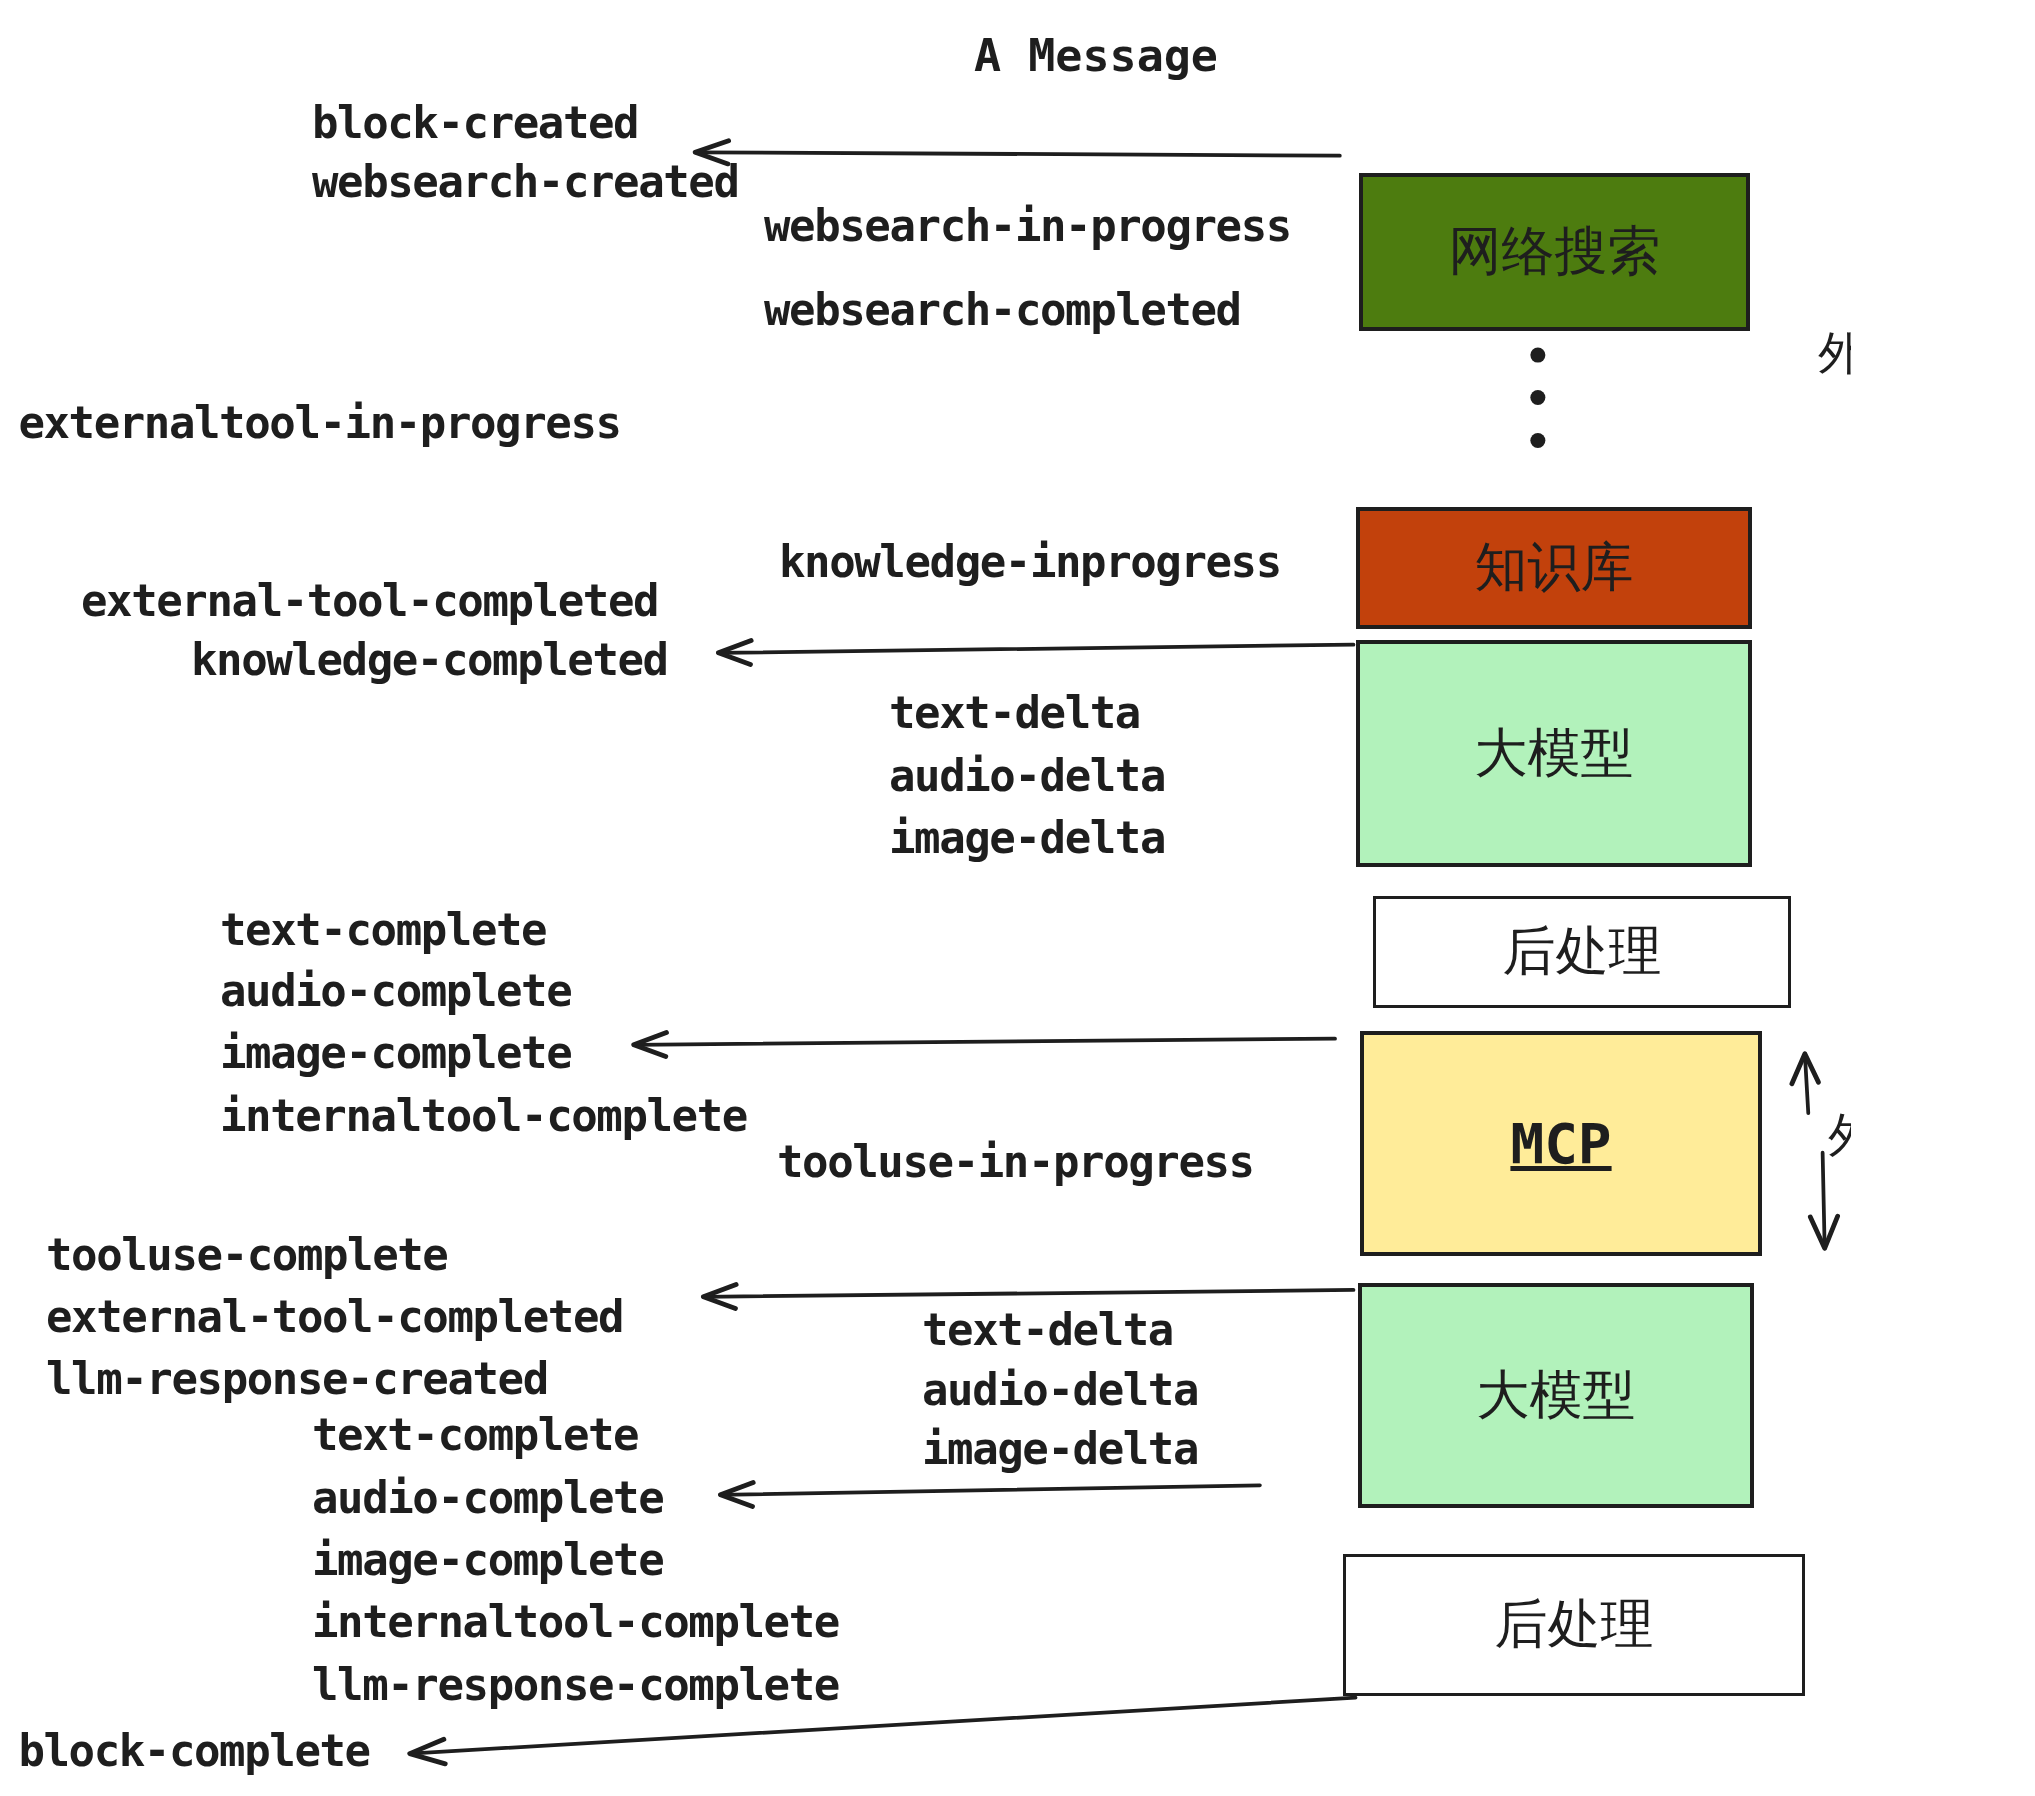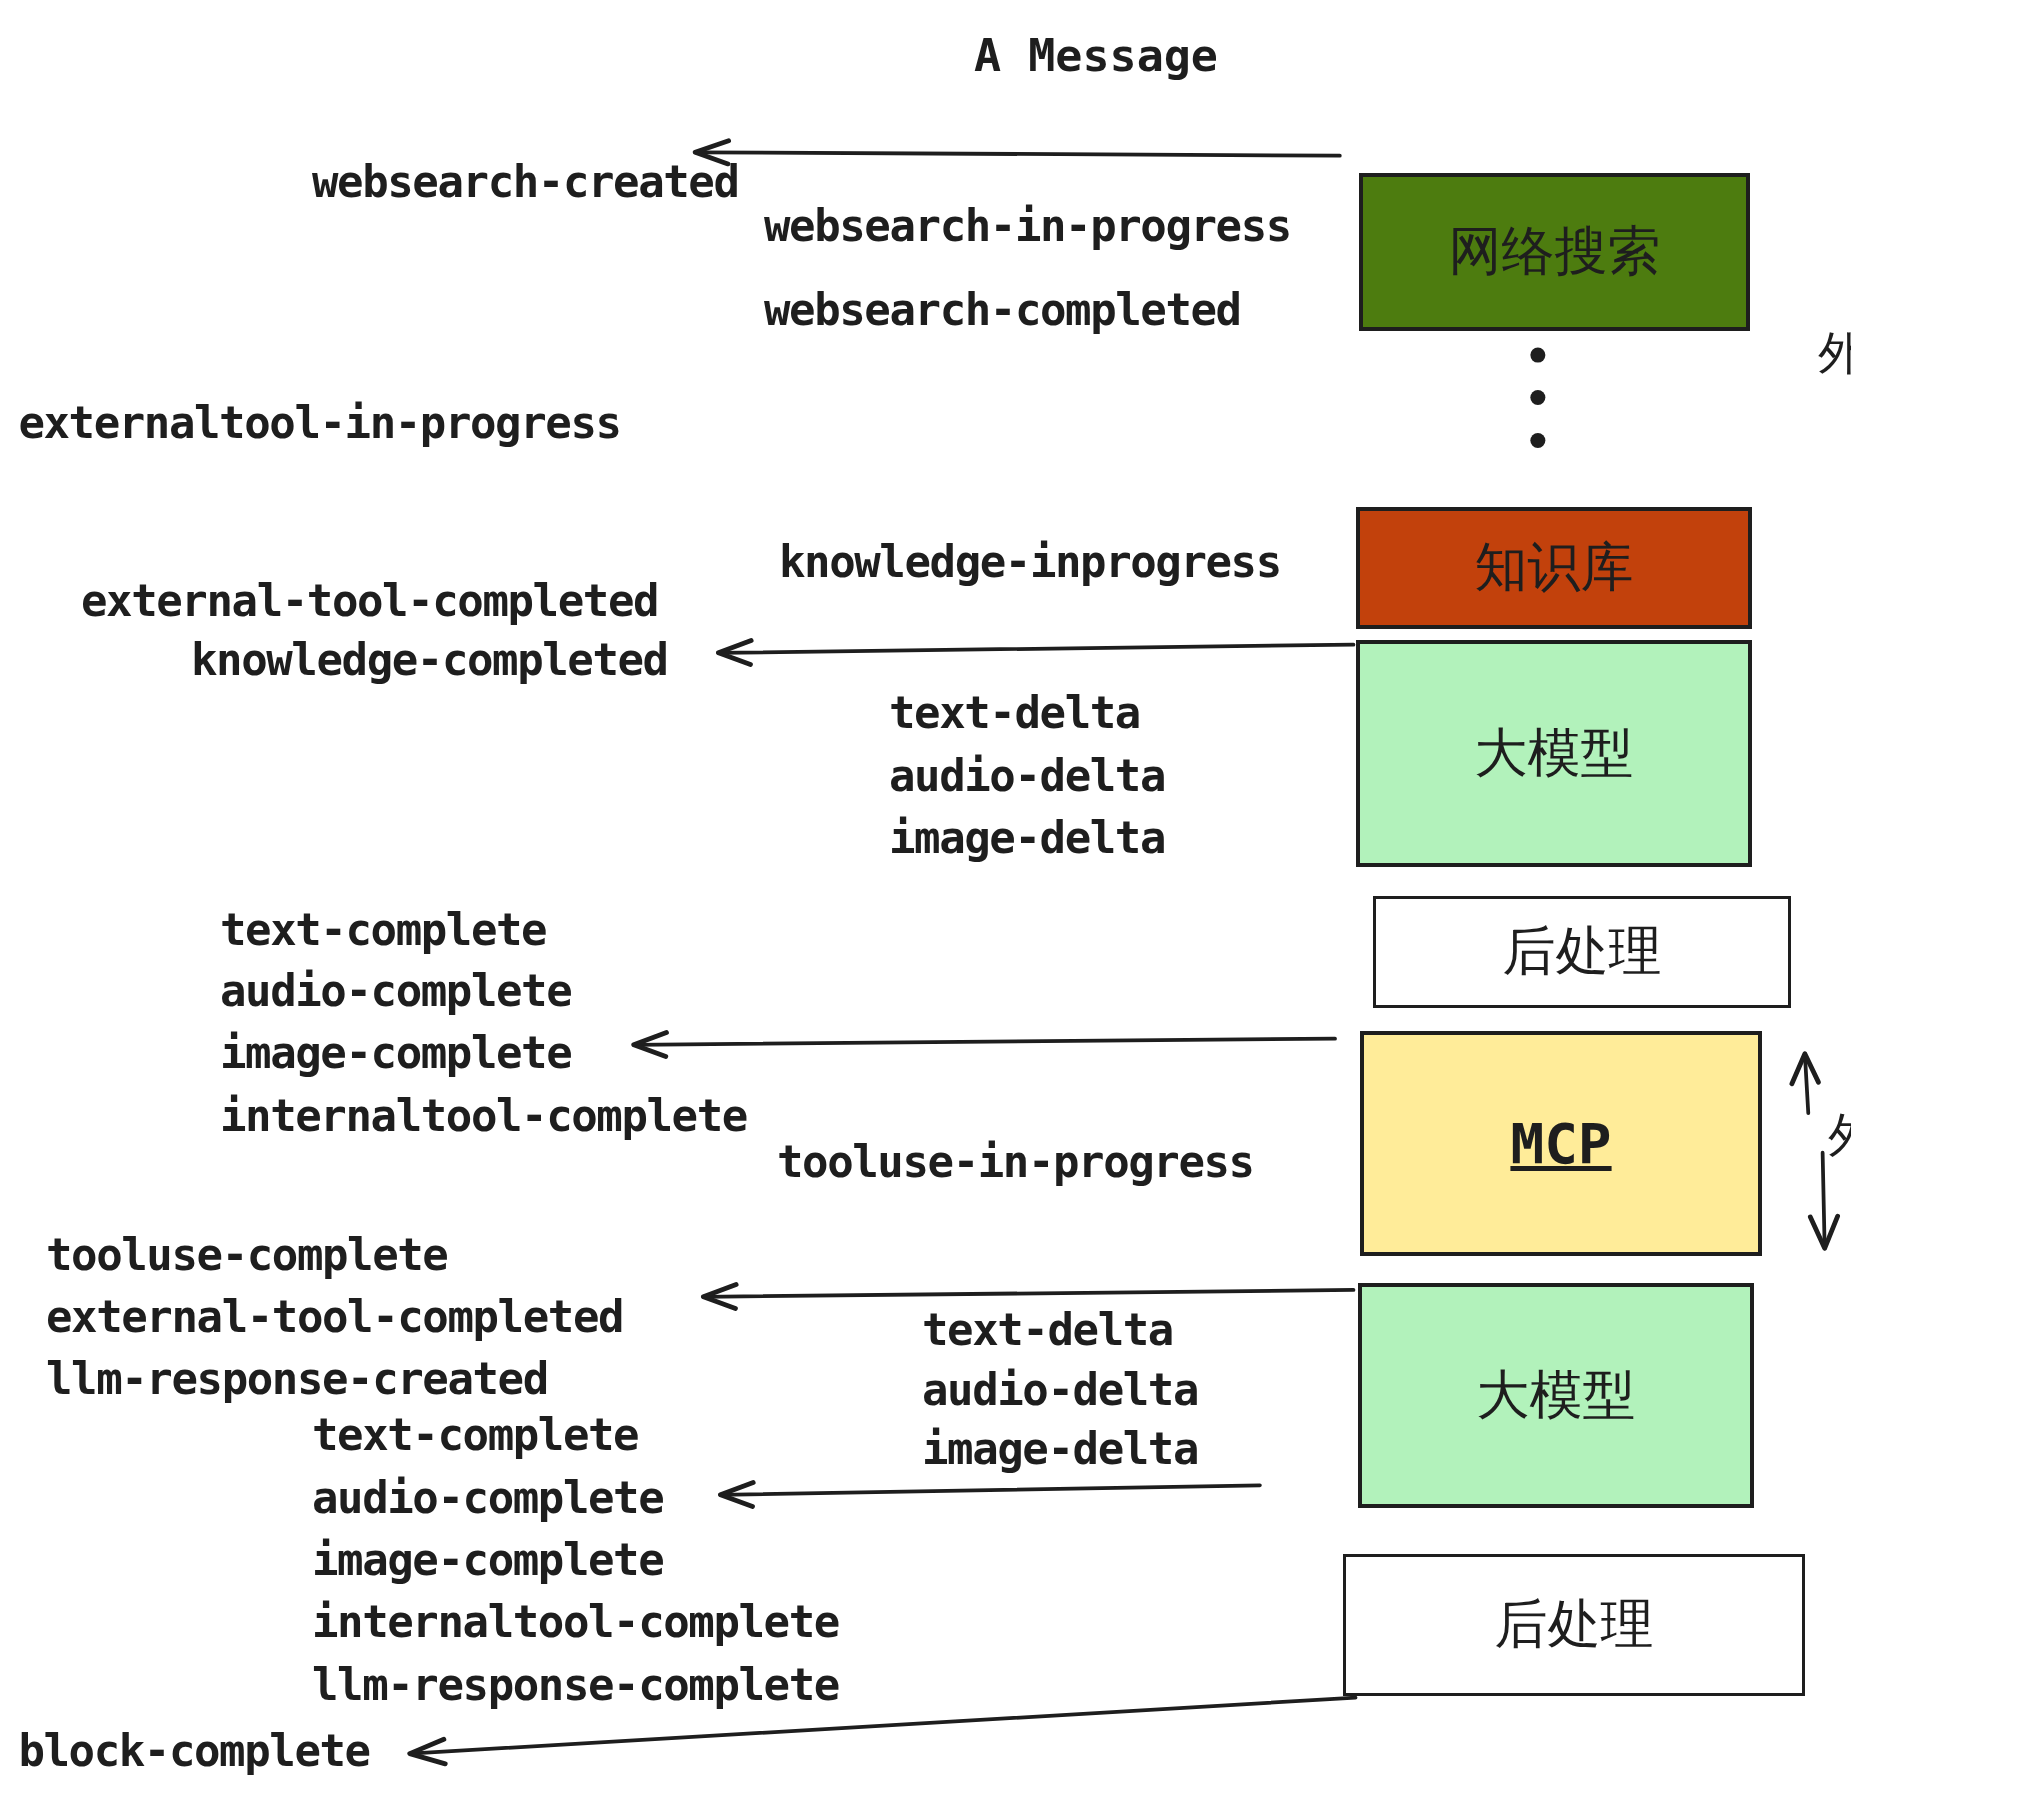--- a/index.html
+++ b/index.html
@@ -89,20 +89,21 @@
     <path d="M2669,1688 L2672,1828"></path>
     <path class="head" d="M2651,1782 L2672,1828 L2691,1781"></path>
 
     <circle cx="2252" cy="520" r="11"></circle>
     <circle cx="2252" cy="582" r="11"></circle>
     <circle cx="2252" cy="645" r="11"></circle>
   </svg>
 
   <div class="title">A Message</div>
 
+  <div class="evt" style="left:312px;top:122px">block-created</div>
   <div class="evt" style="left:312px;top:181px">websearch-created</div>
   <div class="evt" style="left:764px;top:225px">websearch-in-progress</div>
   <div class="evt" style="left:764px;top:309px">websearch-completed</div>
   <div class="evt" style="left:18.4px;top:422px">externaltool-in-progress</div>
   <div class="evt" style="left:779px;top:561px">knowledge-inprogress</div>
   <div class="evt" style="left:81px;top:600px">external-tool-completed</div>
   <div class="evt" style="left:191px;top:659px">knowledge-completed</div>
   <div class="evt" style="left:889px;top:712px">text-delta</div>
   <div class="evt" style="left:889px;top:775px">audio-delta</div>
   <div class="evt" style="left:889px;top:837px">image-delta</div>

